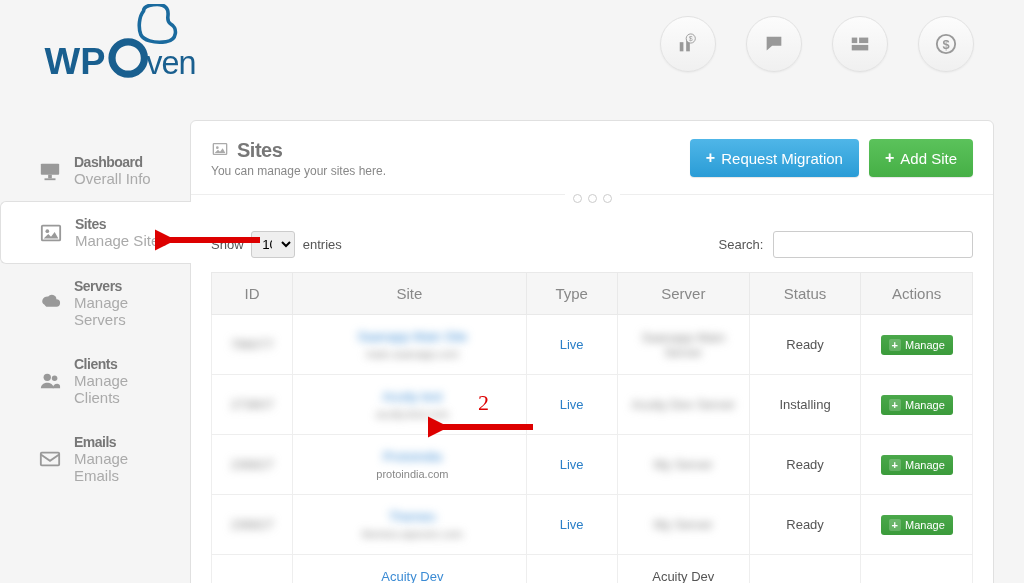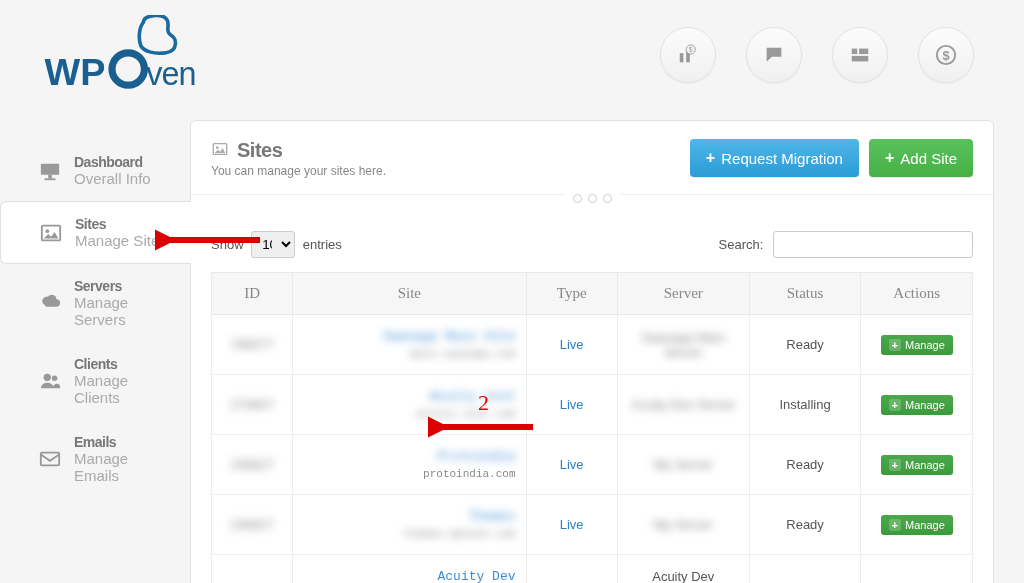--- a/index.html
+++ b/index.html
@@ -8,21 +8,21 @@
     background: #f5f5f5;
     color: #555;
     width: 1024px;
     height: 583px;
     overflow: hidden;
     position: relative;
   }
   
   .header {
     height: 120px;
-    padding: 15px 40px 0 40px;
+    padding: 4px 40px 0 40px;
     display: flex;
     justify-content: space-between;
     align-items: flex-start;
   }
   .logo { display: flex; align-items: center; }
   .logo svg { width: 180px; height: 90px; }
   .header-icons { display: flex; gap: 30px; margin-top: 12px; padding-right: 10px; }
   .icon-circle {
     width: 56px; height: 56px;
     border-radius: 50%;
@@ -148,31 +148,31 @@
     border-collapse:collapse;
     margin-top:14px;
     font-size:13px;
   }
   thead th {
     background:#f6f6f6;
     color:#888;
     font-weight:400;
     padding:12px 10px;
     border:1px solid #e9e9e9;
-    font-family:Liberation Serif, serif;
+    font-family:Liberation Sans, sans-serif;
     font-size:15px;
   }
   tbody td {
     padding:14px 10px;
     border:1px solid #eee;
     text-align:center;
     vertical-align:middle;
     color:#555;
   }
-  tbody td.site-cell { text-align:right; padding-left:16px;font-family:Liberation Mono, monospace; }
+  tbody td.site-cell { text-align:center; padding-left:16px; }
   .blur { filter: blur(4px); color:#7aa5d6; }
   .blur-gray { filter: blur(4px); color:#888; }
   .site-name { color:#3b8bd4; font-size:13px; }
   .site-domain { color:#888; font-size:11px; margin-top:4px; }
   .type-link { color:#2b7fc7; cursor:pointer; }
   .btn-manage {
     background: linear-gradient(to bottom,#4aa84a,#3b9b3b);
     color:#fff;
     border:none;
     padding:4px 8px;

